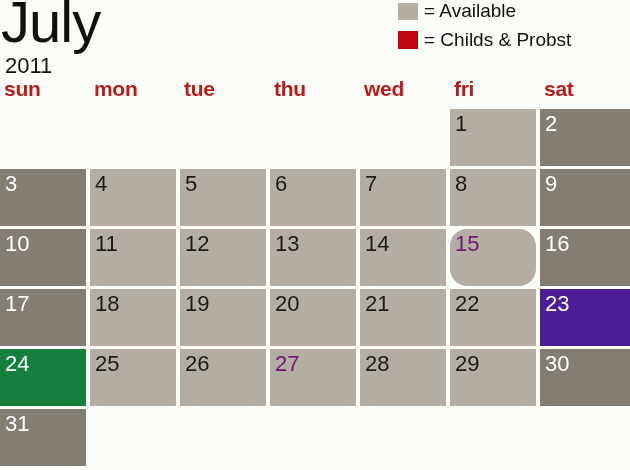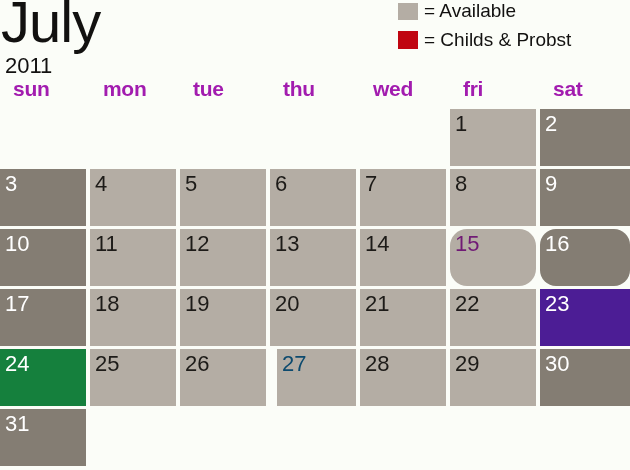--- a/index.html
+++ b/index.html
@@ -61,25 +61,25 @@
   .day-headers {
     position: absolute;
     left: 0;
     top: 77px;
     width: 630px;
     display: grid;
     grid-template-columns: 86px 86px 86px 86px 86px 86px 90px;
     column-gap: 4px;
   }
   .day-header {
-    padding-left: 13px;
+    padding-left: 4px;
     font-size: 21px;
     font-weight: 700;
     letter-spacing: -0.3px;
-    color: #a21caf;
+    color: #b91c1c;
   }
   .calendar-grid {
     position: absolute;
     left: 0;
     top: 109px;
     width: 630px;
     display: grid;
     grid-template-columns: 86px 86px 86px 86px 86px 86px 90px;
     grid-auto-rows: 57px;
     column-gap: 4px;
@@ -138,32 +138,32 @@
     <div class="day-cell available" style="background: rgb(180, 173, 164); color: rgb(29, 27, 24);">6</div>
     <div class="day-cell available" style="background: rgb(180, 173, 164); color: rgb(29, 27, 24);">7</div>
     <div class="day-cell available" style="background: rgb(180, 173, 164); color: rgb(29, 27, 24);">8</div>
     <div class="day-cell weekend" style="background: rgb(132, 125, 115); color: rgb(255, 255, 255);">9</div>
     <div class="day-cell weekend" style="background: rgb(132, 125, 115); color: rgb(255, 255, 255);">10</div>
     <div class="day-cell available" style="background: rgb(180, 173, 164); color: rgb(29, 27, 24);">11</div>
     <div class="day-cell available" style="background: rgb(180, 173, 164); color: rgb(29, 27, 24);">12</div>
     <div class="day-cell available" style="background: rgb(180, 173, 164); color: rgb(29, 27, 24);">13</div>
     <div class="day-cell available" style="background: rgb(180, 173, 164); color: rgb(29, 27, 24);">14</div>
     <div class="day-cell available" style="background: rgb(180, 173, 164); color: #701a75; border-radius: 17px;">15</div>
-    <div class="day-cell weekend" style="background: rgb(132, 125, 115); color: rgb(255, 255, 255); border-radius: 16px;">16</div>
+    <div class="day-cell weekend" style="background: rgb(132, 125, 115); color: rgb(255, 255, 255);">16</div>
     <div class="day-cell weekend" style="background: rgb(132, 125, 115); color: rgb(255, 255, 255);">17</div>
     <div class="day-cell available" style="background: rgb(180, 173, 164); color: rgb(29, 27, 24);">18</div>
     <div class="day-cell available" style="background: rgb(180, 173, 164); color: rgb(29, 27, 24);">19</div>
     <div class="day-cell available" style="background: rgb(180, 173, 164); color: rgb(29, 27, 24);">20</div>
     <div class="day-cell available" style="background: rgb(180, 173, 164); color: rgb(29, 27, 24);">21</div>
     <div class="day-cell available" style="background: rgb(180, 173, 164); color: rgb(29, 27, 24);">22</div>
     <div class="day-cell weekend" style="background: #4c1d95; color: rgb(255, 255, 255);">23</div>
     <div class="day-cell weekend" style="background: #15803d; color: rgb(255, 255, 255);">24</div>
     <div class="day-cell available" style="background: rgb(180, 173, 164); color: rgb(29, 27, 24);">25</div>
     <div class="day-cell available" style="background: rgb(180, 173, 164); color: rgb(29, 27, 24);">26</div>
-    <div class="day-cell available" style="background: rgb(180, 173, 164); color: #0c4a6e; margin-left: 7px;">27</div>
+    <div class="day-cell available" style="background: rgb(180, 173, 164); color: #701a75;">27</div>
     <div class="day-cell available" style="background: rgb(180, 173, 164); color: rgb(29, 27, 24);">28</div>
     <div class="day-cell available" style="background: rgb(180, 173, 164); color: rgb(29, 27, 24);">29</div>
     <div class="day-cell weekend" style="background: rgb(132, 125, 115); color: rgb(255, 255, 255);">30</div>
     <div class="day-cell weekend" style="background: rgb(132, 125, 115); color: rgb(255, 255, 255);">31</div>
     <div class="day-cell empty"></div>
     <div class="day-cell empty"></div>
     <div class="day-cell empty"></div>
     <div class="day-cell empty"></div>
     <div class="day-cell empty"></div>
     <div class="day-cell empty"></div>

